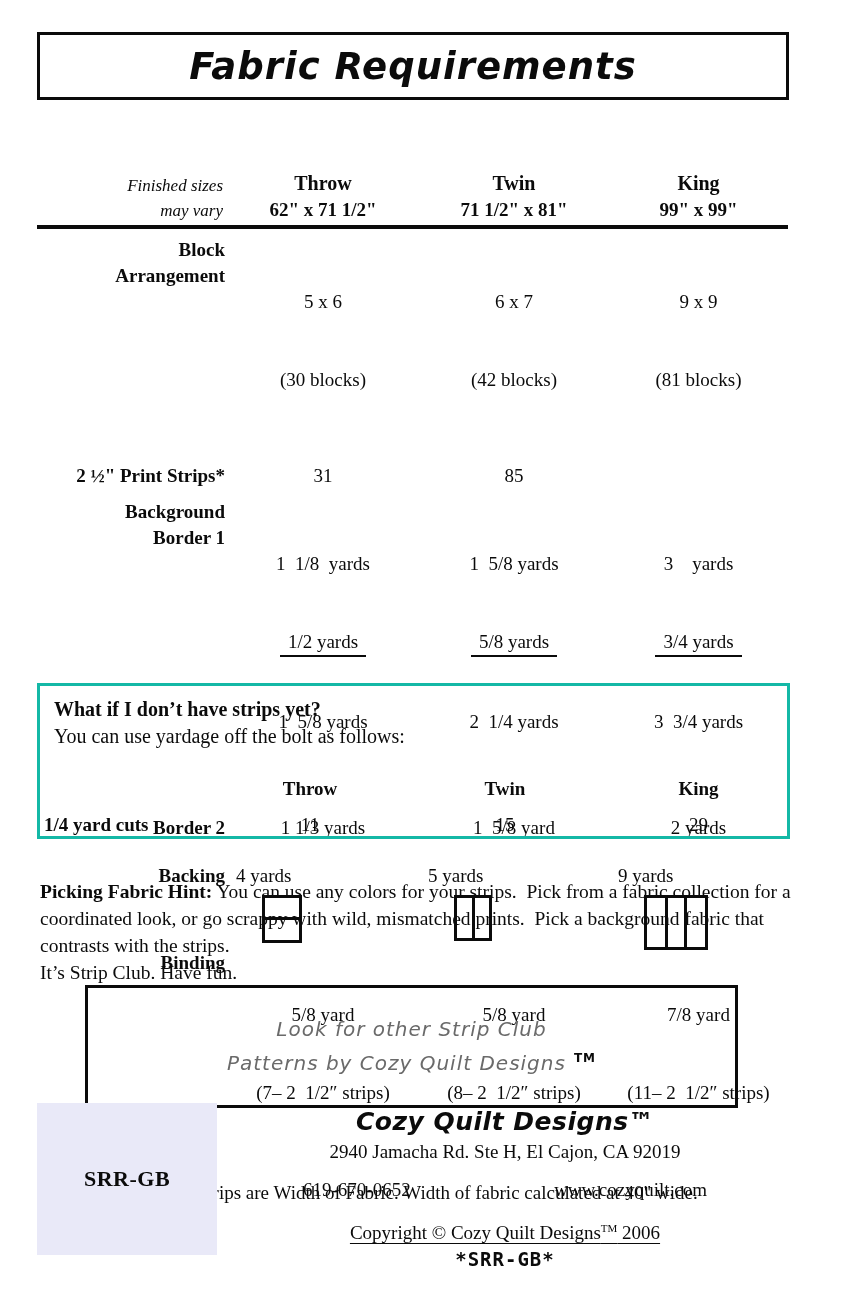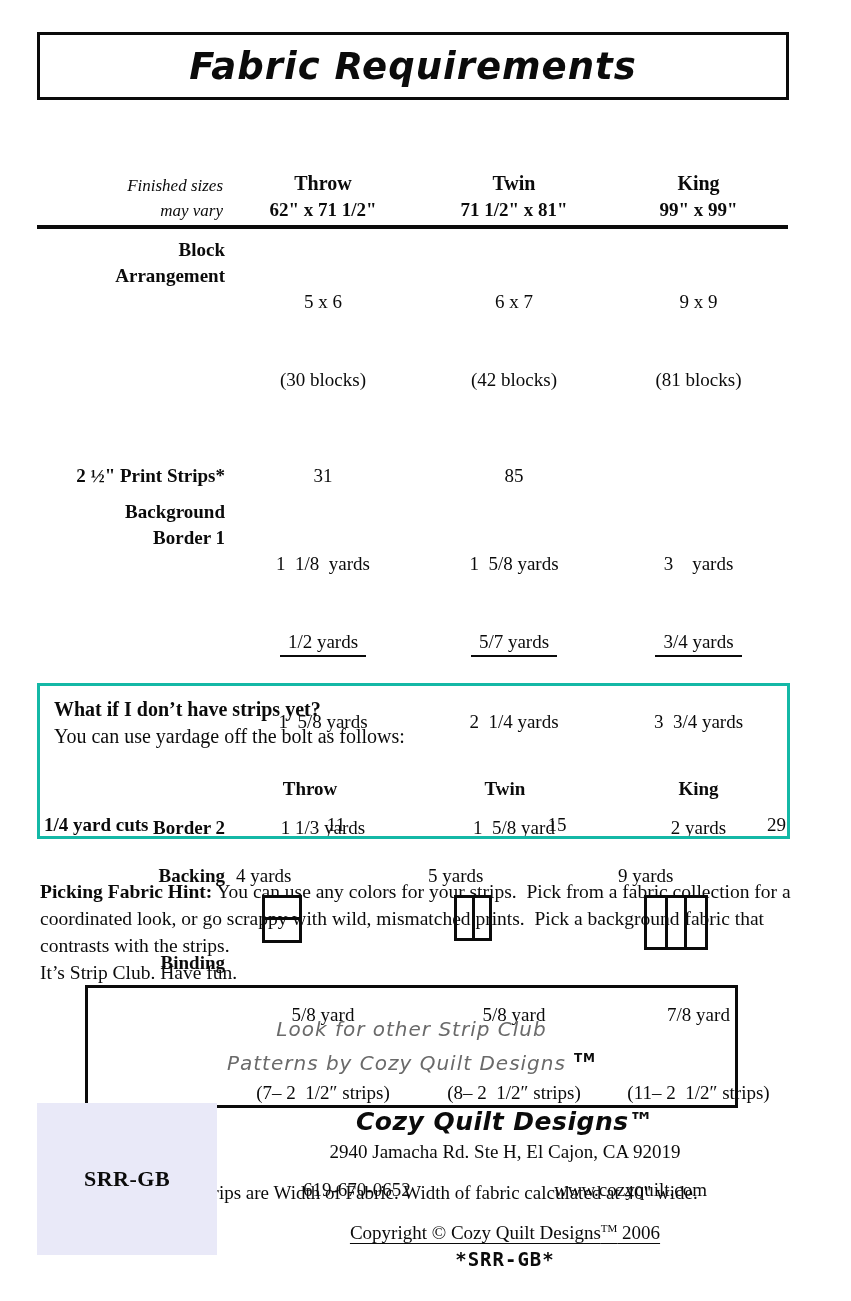--- a/index.html
+++ b/index.html
@@ -82,21 +82,21 @@
   }
   .sb-heading{
     font-weight:bold;font-size:20px;line-height:27px;
     margin:10px 0 0 14px;
   }
   .sb-sub{font-size:20px;line-height:27px;margin-left:14px;}
   .sb-grid{
     display:grid;grid-template-columns:180px 180px 210px 177px;
     margin-top:26px;
   }
-  .sb-grid2{margin-top:10px;gap:26px;}
+  .sb-grid2{margin-top:10px;}
   .sb-col{text-align:center;font-weight:bold;font-size:19px;line-height:26px;}
   .sb-val{text-align:center;font-size:19px;line-height:26px;}
   .sb-rowlabel{
     font-weight:bold;font-size:19px;line-height:26px;
     padding-left:4px;text-align:left;
   }
   
   .hint{
     position:absolute;left:40px;top:858px;width:755px;
     font-size:19.5px;line-height:27px;white-space:pre-wrap;
@@ -205,21 +205,21 @@
         <div>Background</div>
         <div>Border 1</div>
       </div>
       <div class="cell">
         <div>1  1/8  yards</div>
         <div><span class="underlined">1/2 yards</span></div>
         <div>1  5/8 yards</div>
       </div>
       <div class="cell">
         <div>1  5/8 yards</div>
-        <div><span class="underlined">5/7 yards</span></div>
+        <div><span class="underlined">5/8 yards</span></div>
         <div>2  1/4 yards</div>
       </div>
       <div class="cell">
         <div>3    yards</div>
         <div><span class="underlined">3/4 yards</span></div>
         <div>3  3/4 yards</div>
       </div>
     </div>
 
     <div class="trow row-border2">

